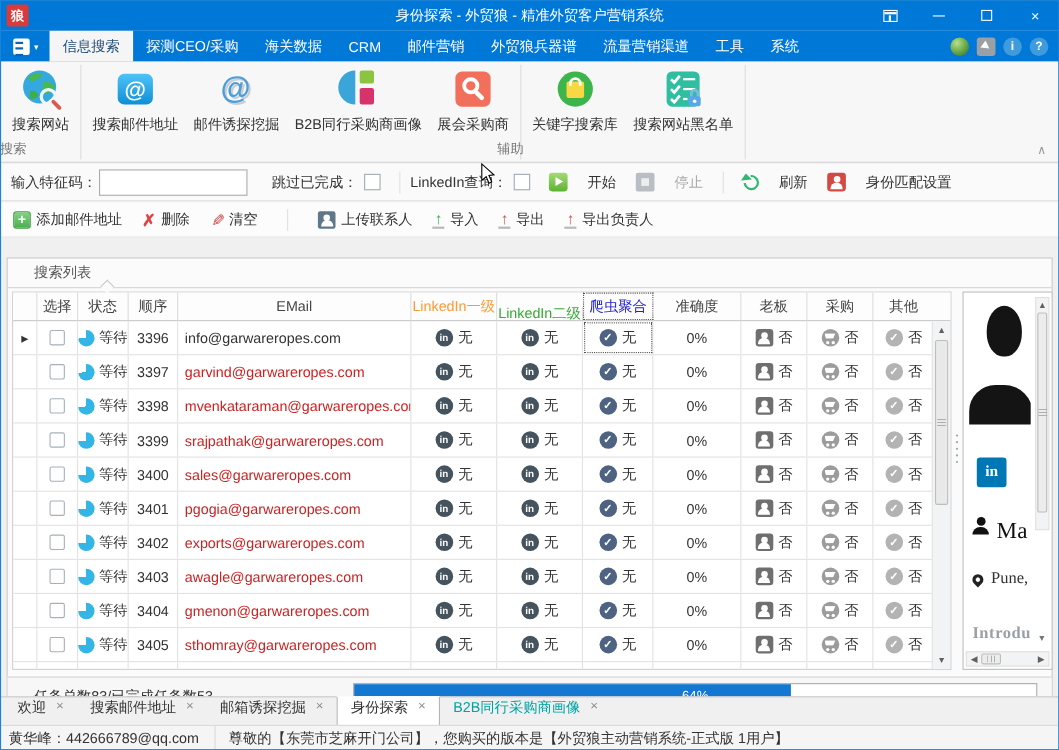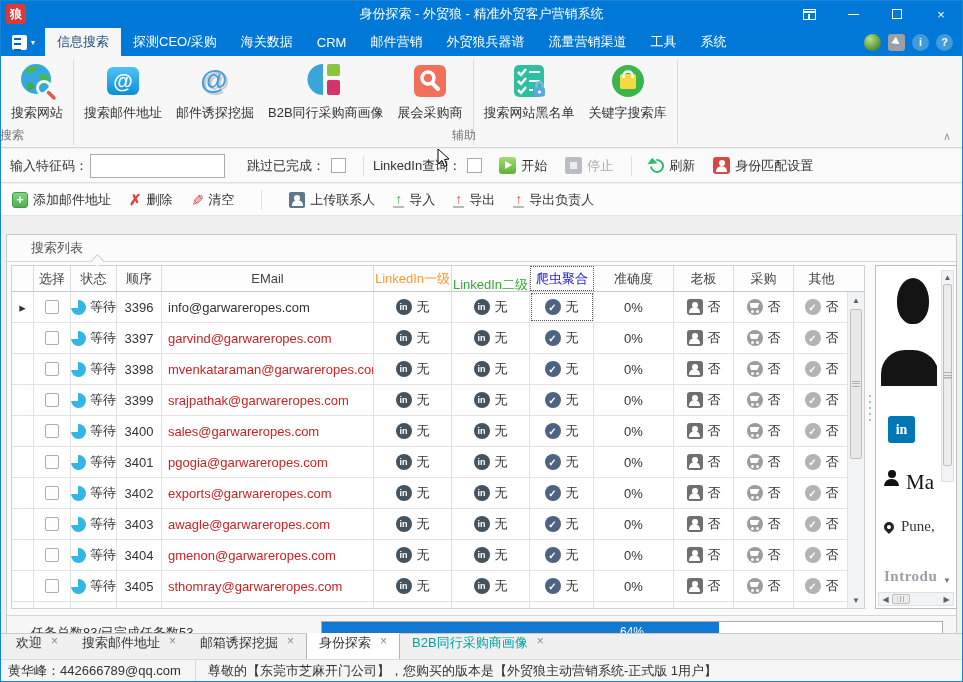--- a/index.html
+++ b/index.html
@@ -44,21 +44,21 @@
   .rgroup{position:absolute;bottom:3px;text-align:left;color:#777;font-size:12px}
   .rg1{left:0;width:450px}.rg2{left:452px;width:168px}
   .ribbon-collapse{position:absolute;right:12px;bottom:4px;color:#999;font-size:11px}
 
   
   .ctrl-row{position:absolute;left:0;top:149px;width:100%;height:34px;background:#FAFAFA;border-bottom:1px solid #E0E0E0;display:flex;align-items:center;padding-left:10px}
   .ctrl-row .lab{color:#333}
   .t-input{width:135px;height:24px;border:1px solid #ABABAB;background:#fff;margin-left:2px;margin-right:22px;font-size:13px;padding:0 4px}
   .cbx{width:15px;height:15px;border:1px solid #A0AAB4;background:#fff;display:inline-block;margin:0 8px 0 6px}
   .vsep{width:1px;height:20px;background:#E0E0E0;margin:0 9px}
-  .cbtn{display:flex;align-items:center;gap:5px;margin:0 9px;cursor:default}
+  .cbtn{display:flex;align-items:center;gap:18px;margin:0 9px;cursor:default}
   .cbtn.disabled span{color:#ABABAB}
   .play-ic{width:17px;height:17px;border-radius:3px;background:linear-gradient(#A5DA74,#5CB335);position:relative}
   .play-ic::before{content:"";position:absolute;left:6px;top:4px;border-left:7px solid #fff;border-top:4.5px solid transparent;border-bottom:4.5px solid transparent}
   .stop-ic{width:17px;height:17px;border-radius:2px;background:#B9BEC4;position:relative}
   .stop-ic::before{content:"";position:absolute;left:5px;top:5px;width:7px;height:7px;background:#EDEDED}
   .ref-ic{width:14px;height:14px;border:2.5px solid #2EB872;border-radius:50%;border-left-color:transparent;position:relative;transform:rotate(40deg)}
   .ref-ic::before{content:"";position:absolute;left:-5px;top:-1px;border-top:5px solid transparent;border-bottom:5px solid transparent;border-right:6px solid #2EB872;transform:rotate(45deg)}
   .idset-ic{width:17px;height:17px;border-radius:3px;background:#D24A43;position:relative}
   .person-w::before{content:"";position:absolute;left:50%;top:3px;width:6px;height:6px;margin-left:-3px;background:#fff;border-radius:50%}
   .person-w::after{content:"";position:absolute;left:50%;bottom:2px;width:11px;height:6px;margin-left:-5.5px;background:#fff;border-radius:6px 6px 0 0}
@@ -255,43 +255,43 @@
             <circle cx="18" cy="17" r="6" stroke="#fff" stroke-width="3.5" fill="none"></circle>
             <line x1="22.5" y1="22.5" x2="28" y2="28" stroke="#fff" stroke-width="4" stroke-linecap="round"></line>
           </svg>
       </span>
       <span class="lbl">展会采购商</span>
     </div>
     <div class="rsep"></div>
     <div class="rbtn">
       <span class="ric">
         <svg viewBox="0 0 40 40" width="40" height="40">
+            <circle cx="20" cy="20" r="16" fill="#3CB54A"></circle>
+            <rect x="12" y="13" width="16" height="15" rx="2" fill="#F7D842"></rect>
+            <path d="M15.5 17 v-2.5 a4.5 4 0 0 1 9 0 V17" stroke="#fff" stroke-width="2.5" fill="none"></path>
+          </svg>
+      </span>
+      <span class="lbl">关键字搜索库</span>
+    </div>
+    <div class="rbtn">
+      <span class="ric">
+        <svg viewBox="0 0 40 40" width="40" height="40">
             <rect x="5" y="4" width="30" height="32" rx="5" fill="#2FBFA0"></rect>
             <path d="M9 11 l3 3 l5 -6" stroke="#fff" stroke-width="2.5" fill="none"></path>
             <line x1="20" y1="11" x2="31" y2="11" stroke="#fff" stroke-width="2"></line>
             <path d="M9 20 l3 3 l5 -6" stroke="#fff" stroke-width="2.5" fill="none"></path>
             <line x1="20" y1="20" x2="31" y2="20" stroke="#fff" stroke-width="2"></line>
             <path d="M9 29 l3 3 l5 -6" stroke="#fff" stroke-width="2.5" fill="none"></path>
             <line x1="20" y1="29" x2="24" y2="29" stroke="#fff" stroke-width="2"></line>
             <path d="M27.5 27 v-3 a3 3 0 0 1 6 0 v3" stroke="#7FB8E8" stroke-width="2.5" fill="none"></path>
             <rect x="25" y="26.5" width="11" height="9" rx="2" fill="#5AA7E8"></rect>
             <circle cx="30.5" cy="31" r="1.6" fill="#fff"></circle>
           </svg>
       </span>
       <span class="lbl">搜索网站黑名单</span>
-    </div>
-    <div class="rbtn">
-      <span class="ric">
-        <svg viewBox="0 0 40 40" width="40" height="40">
-            <circle cx="20" cy="20" r="16" fill="#3CB54A"></circle>
-            <rect x="12" y="13" width="16" height="15" rx="2" fill="#F7D842"></rect>
-            <path d="M15.5 17 v-2.5 a4.5 4 0 0 1 9 0 V17" stroke="#fff" stroke-width="2.5" fill="none"></path>
-          </svg>
-      </span>
-      <span class="lbl">关键字搜索库</span>
     </div>
     <div class="rsep"></div>
   </div>
   <div class="rgroup rg1">搜索</div>
   <div class="rgroup rg2">辅助</div>
   <div class="ribbon-collapse">∧</div>
 </div>
 
 <div class="ctrl-row">
   <span class="lab">输入特征码：</span>

